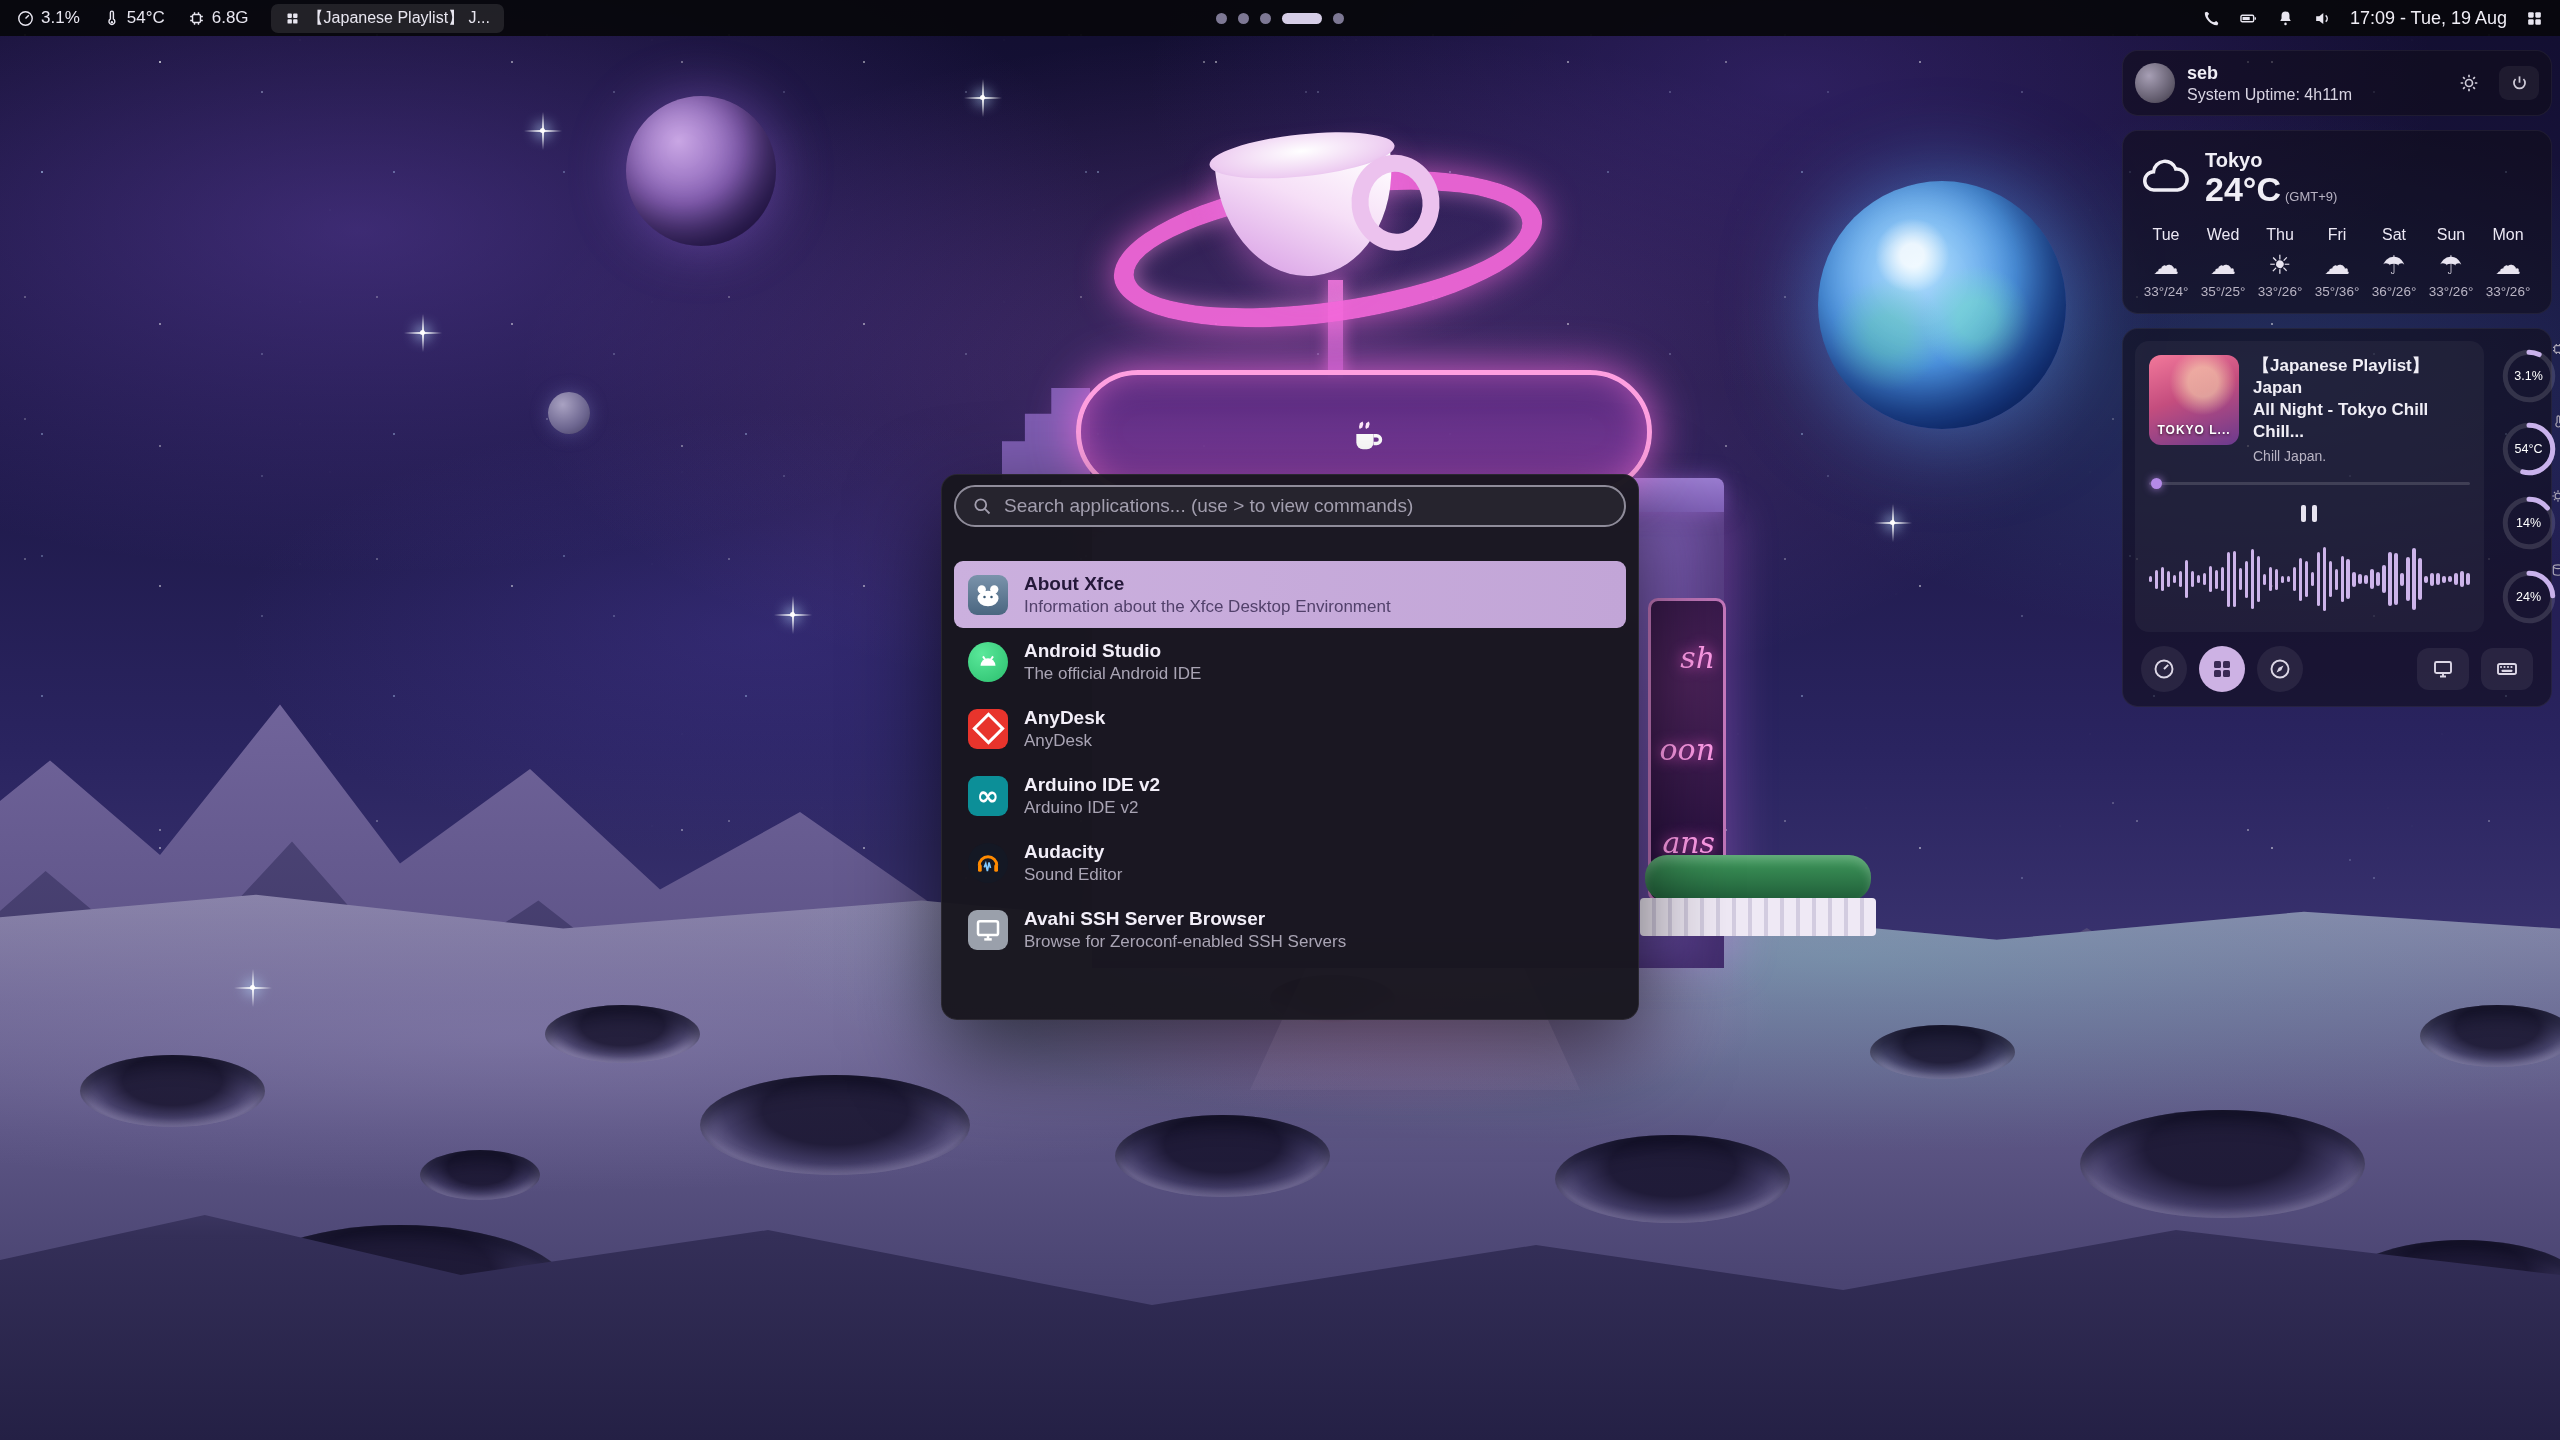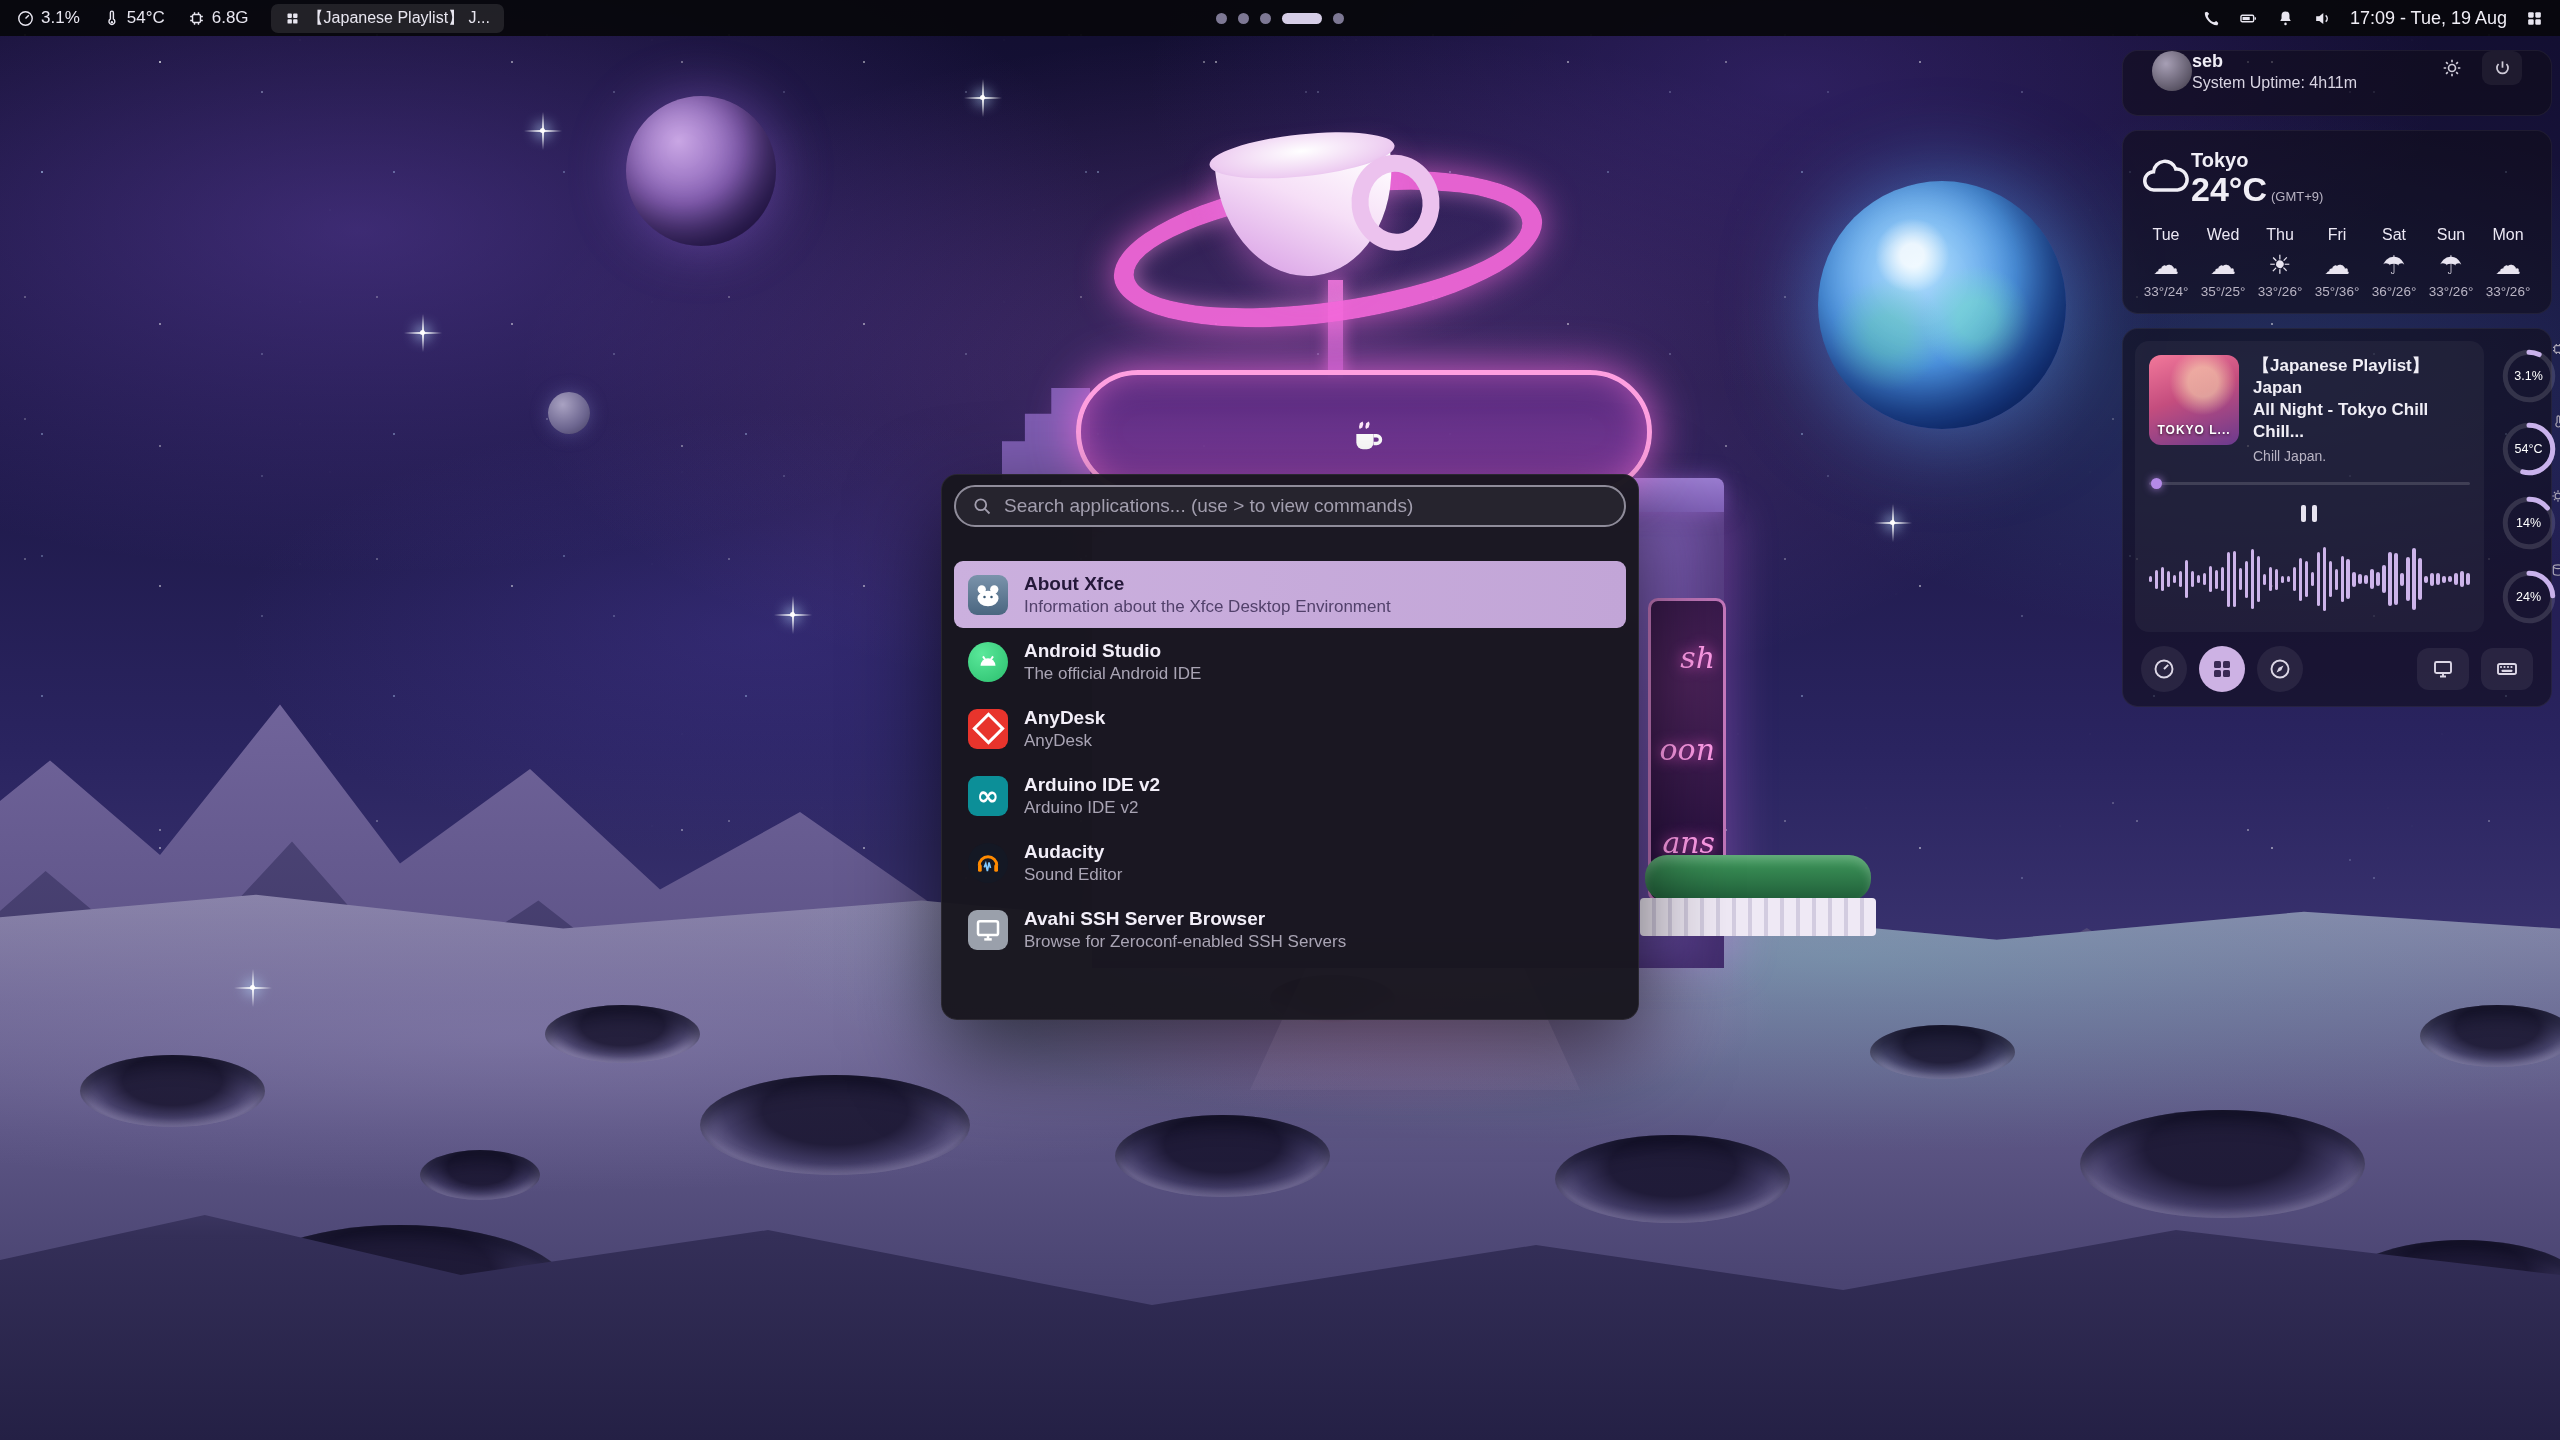--- a/index.html
+++ b/index.html
@@ -158,31 +158,31 @@
   .ic-anydesk{background:#e8342c;}
   .ic-anydesk .diamond{width:17px;height:17px;border:3.5px solid #fff;transform:rotate(45deg);}
   .ic-arduino{background:#0c8f98;color:#fff;font-size:27px;font-weight:bold;font-family:"DejaVu Sans",sans-serif;}
   .ic-audacity{background:#141824;border-radius:50%;}
   .ic-avahi{background:#9aa0ab;}
 
   
   #panel{position:absolute;left:2122px;top:50px;width:430px;z-index:30;color:#f0eef6;}
   .card{background:rgba(16,12,24,.58);border:1px solid rgba(255,255,255,.06);border-radius:16px;
     box-sizing:border-box;}
-  .user-card{height:66px;display:flex;align-items:flex-start;padding:0 29px;}
+  .user-card{height:66px;display:flex;align-items:center;gap:12px;padding:0 12px;}
   .avatar{width:40px;height:40px;border-radius:50%;flex:0 0 40px;
     background:radial-gradient(circle at 35% 32%, #a79fb5, #5d5768 70%, #38333f);}
   .user-name{font-size:18px;font-weight:bold;}
   .user-uptime{font-size:16px;color:#d8d4e2;margin-top:2px;}
   .user-actions{margin-left:auto;display:flex;align-items:center;gap:10px;}
   .iconbtn{width:40px;height:34px;border-radius:9px;display:flex;align-items:center;justify-content:center;
     background:rgba(255,255,255,.06);cursor:pointer;}
   .iconbtn.flat{background:transparent;}
   .weather-card{margin-top:14px;padding:18px 16px 14px;}
-  .weather-head{display:flex;align-items:center;}
+  .weather-head{display:flex;align-items:center;gap:14px;}
   .weather-city{font-size:20px;font-weight:bold;}
   .weather-temp{font-size:34px;font-weight:bold;line-height:1.05;}
   .weather-tz{font-size:13px;color:#b9b4c4;font-weight:normal;margin-left:4px;}
   .forecast{display:flex;justify-content:space-between;margin-top:18px;}
   .fc-col{width:54px;text-align:center;}
   .fc-day{font-size:16px;color:#ece8f4;}
   .fc-icon{font-family:"DejaVu Sans",sans-serif;font-size:26px;color:#e8e4f0;margin:6px 0 4px;}
   .fc-temps{font-size:13.5px;color:#b9b4c4;}
   .bigcard{margin-top:14px;padding:12px;}
   .media-row{display:flex;gap:12px;}

